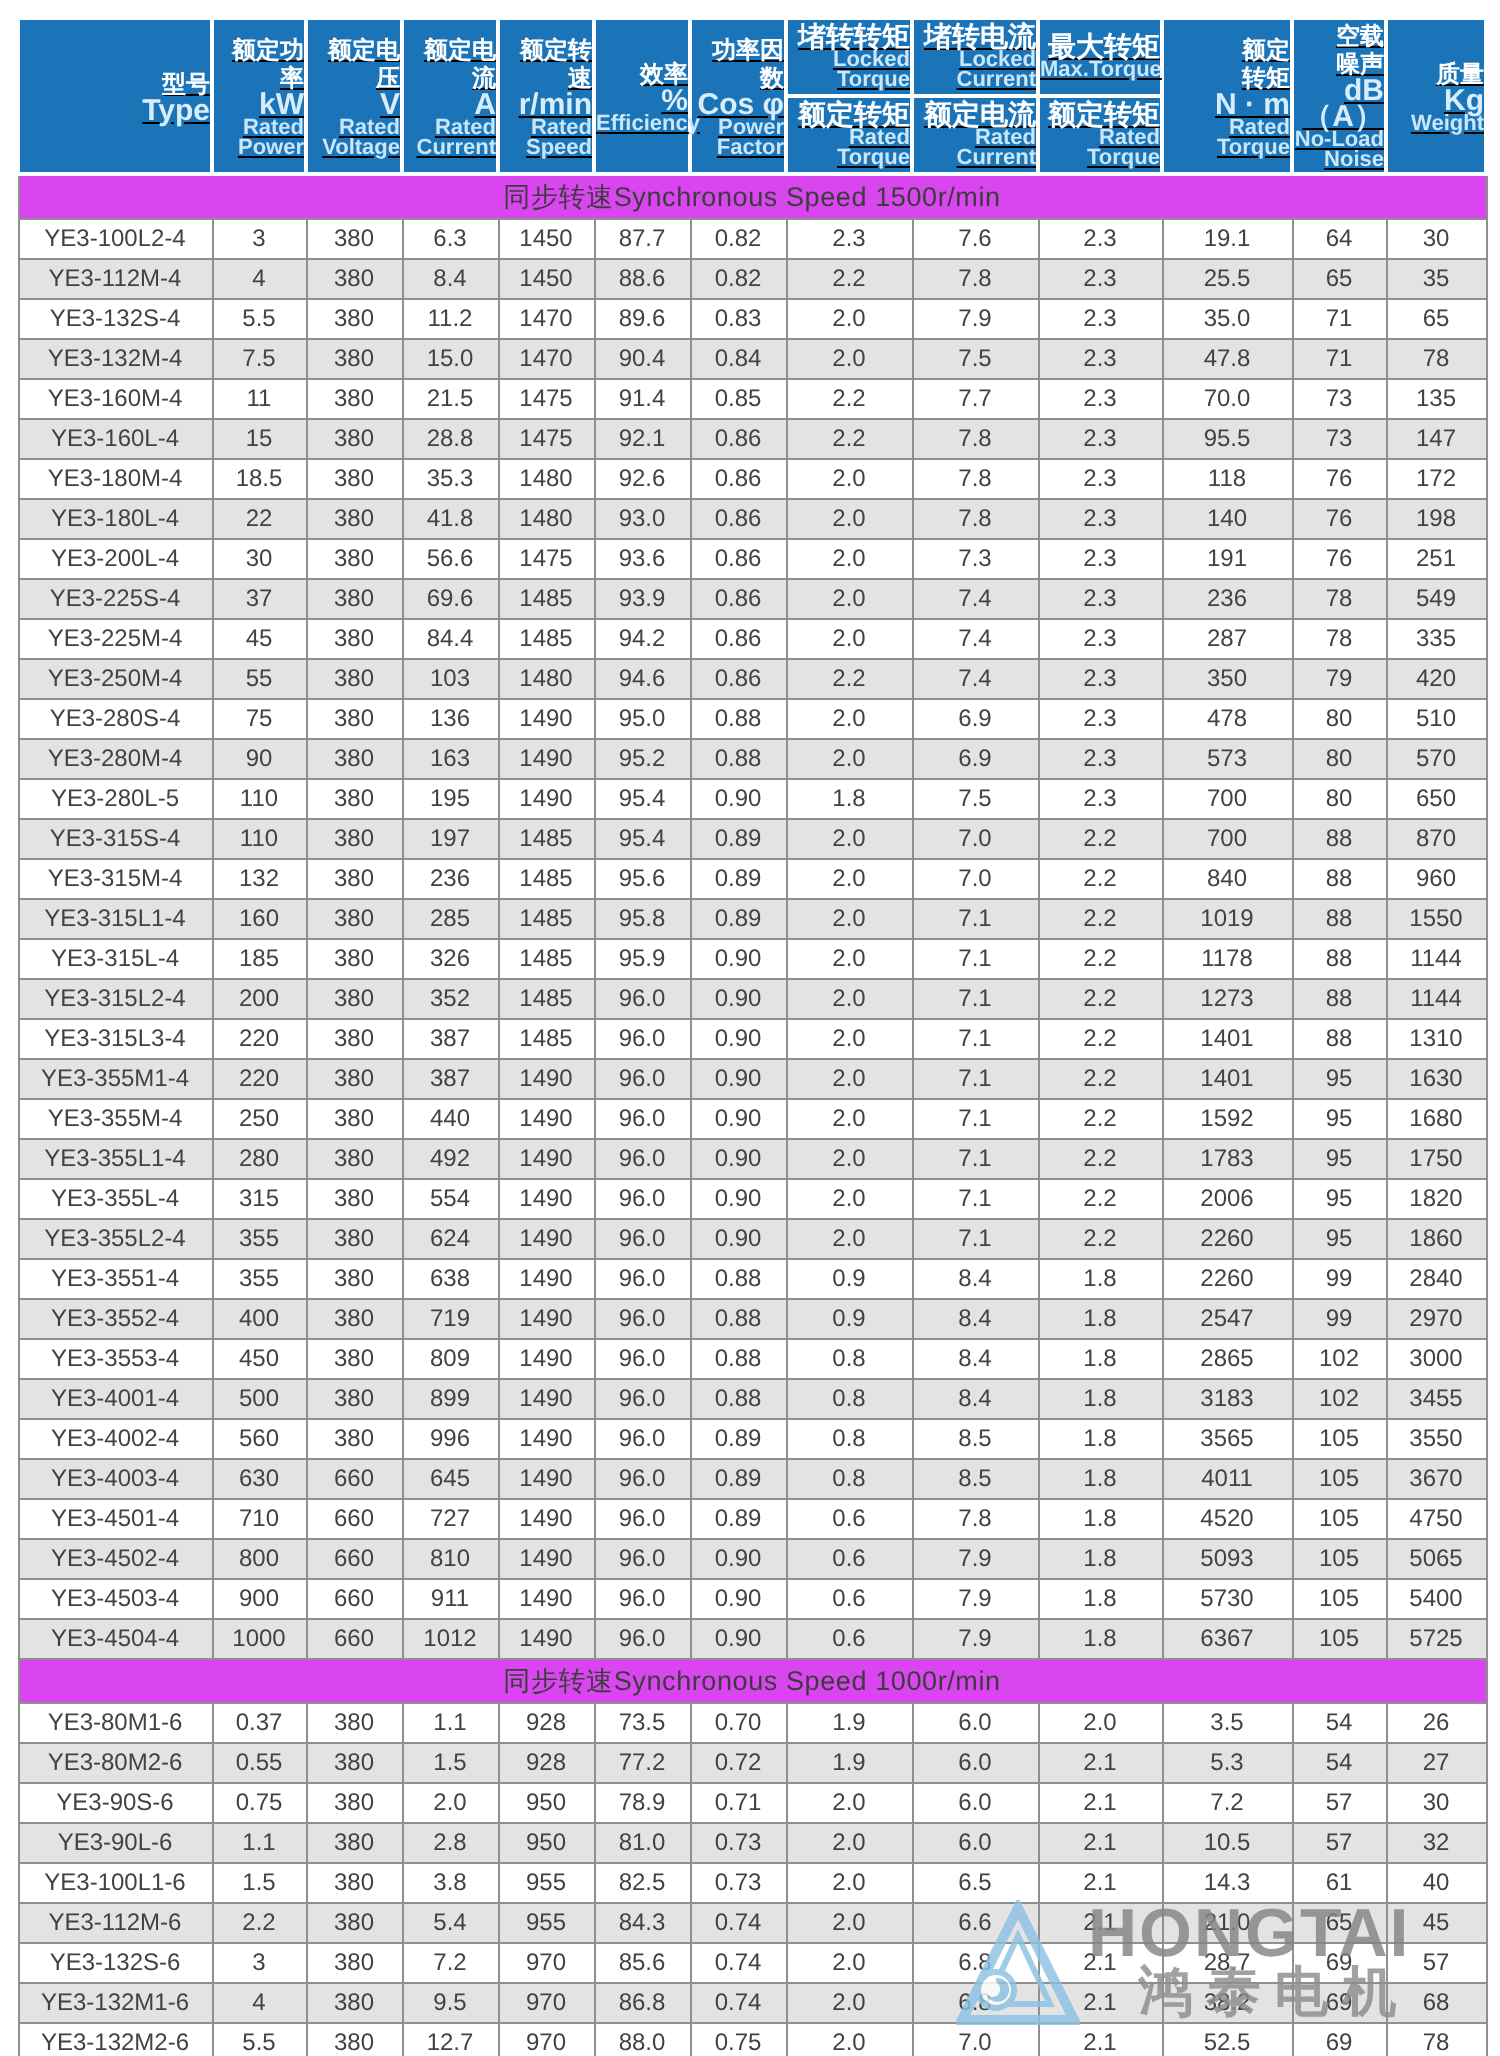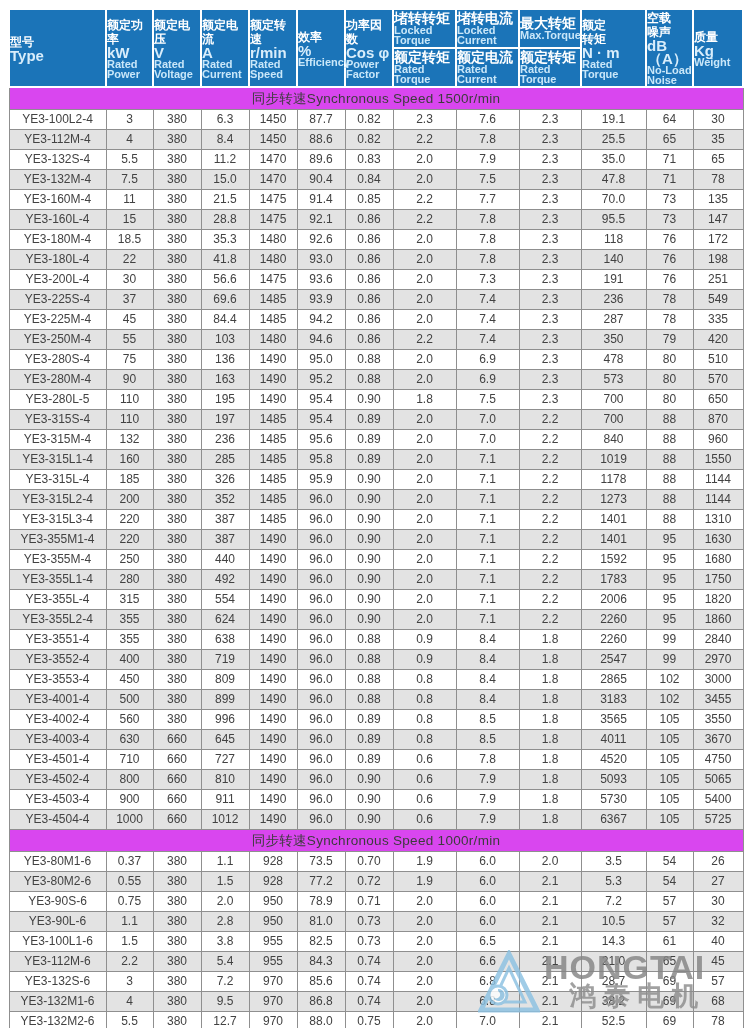--- a/index.html
+++ b/index.html
@@ -12,22 +12,23 @@
   .page { position: absolute; left: 8px; top: 8px; width: 734px; }
 
   table.spec {
     width: 734px; table-layout: fixed; border-collapse: collapse;
   }
 
   
   thead th {
     background: #1b74b8;
     border: 2px solid #ffffff;
-    vertical-align: middle; text-align: left;
+    vertical-align: middle; text-align: right;
     padding: 1px 0;
+    text-decoration: underline;
   }
   thead tr.h-top th { height: 29px; }
   thead tr.h-bot th { height: 28px; }
   .h-cn  { color: #ffffff; font-weight: bold; font-size: 12px; line-height: 14px; display: block; }
   .h-cn2 { color: #ffffff; font-weight: bold; font-size: 14px; line-height: 13px; display: block; }
   .h-unit{ color: #d8edfb; font-size: 15px; line-height: 13px; display: block; }
   .h-en  { color: #c9e7f9; font-size: 11px; line-height: 10px; display: block; }
 
   
   tbody td {

